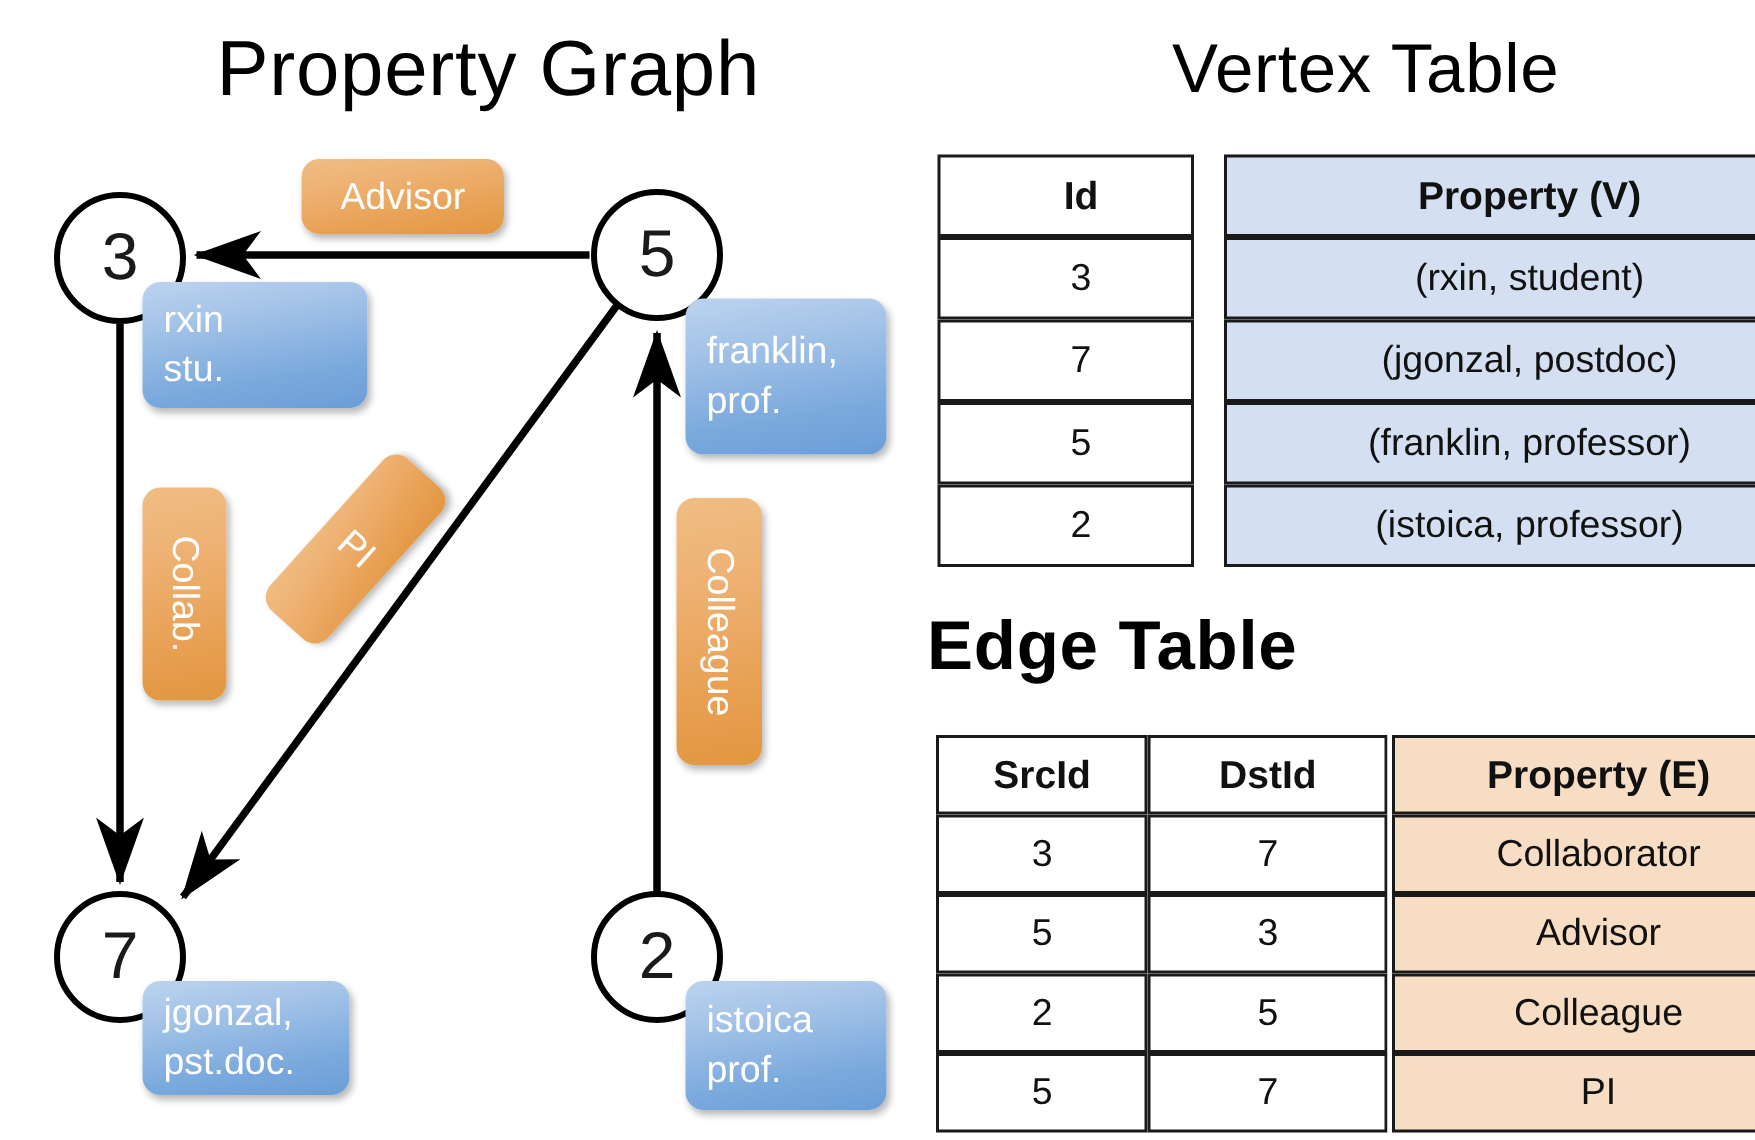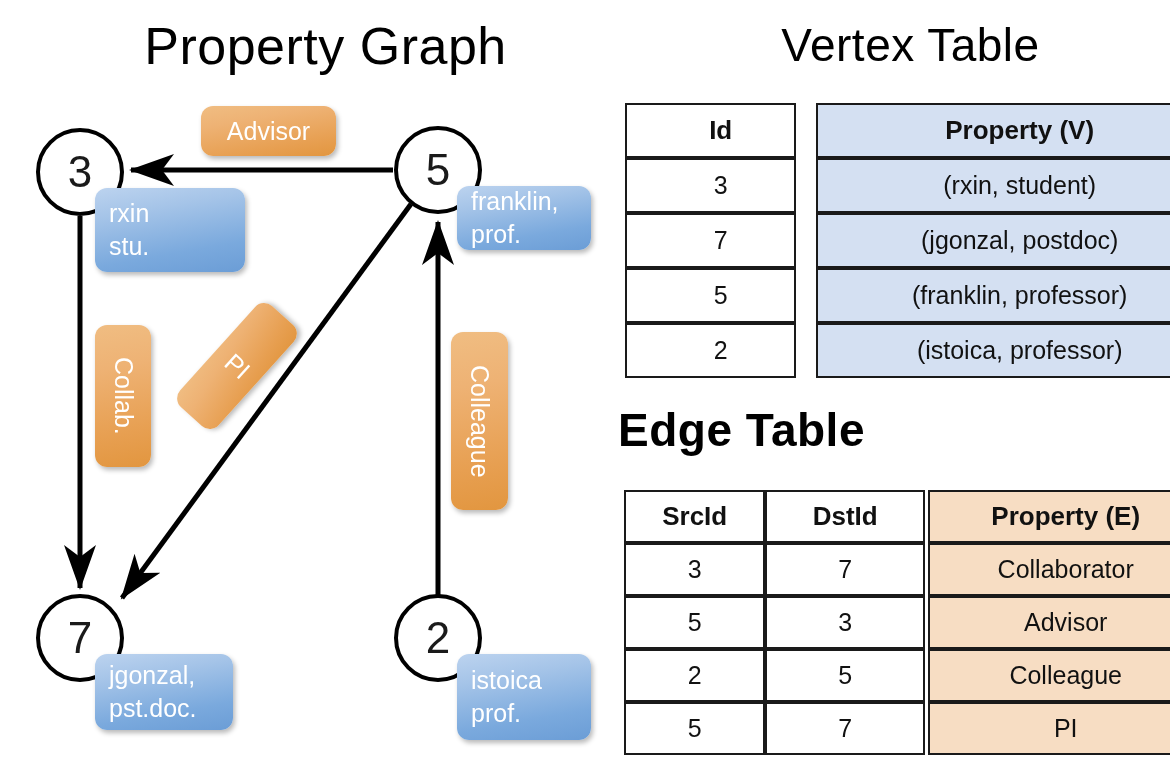--- a/index.html
+++ b/index.html
@@ -196,21 +196,21 @@
   </div>
   <div class="vnode" style="left:361px; top:594px; width:88px; height:88px;">
     <span>2</span>
   </div>
 
   <div class="propbox blue" style="left:62px; top:188px; width:150px; height:84px;">
     <span class="l">rxin</span>
     <span class="l">stu.</span>
   </div>
 
-  <div class="propbox blue" style="left:424px; top:186px; width:134px; height:64px;">
+  <div class="propbox blue" style="left:424px; top:199px; width:134px; height:104px;">
     <span class="l">franklin,</span>
     <span class="l">prof.</span>
   </div>
 
   <div class="propbox blue" style="left:62px; top:654px; width:138px; height:76px;">
     <span class="l">jgonzal,</span>
     <span class="l">pst.doc.</span>
   </div>
 
   <div class="propbox blue" style="left:424px; top:654px; width:134px; height:86px;">

